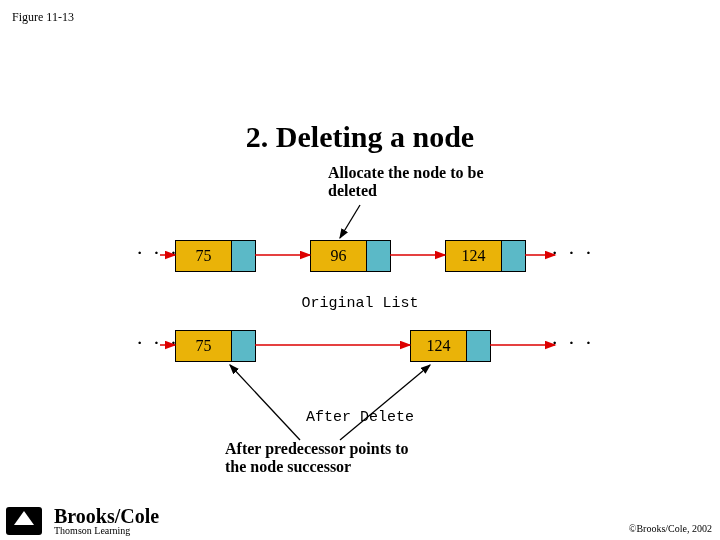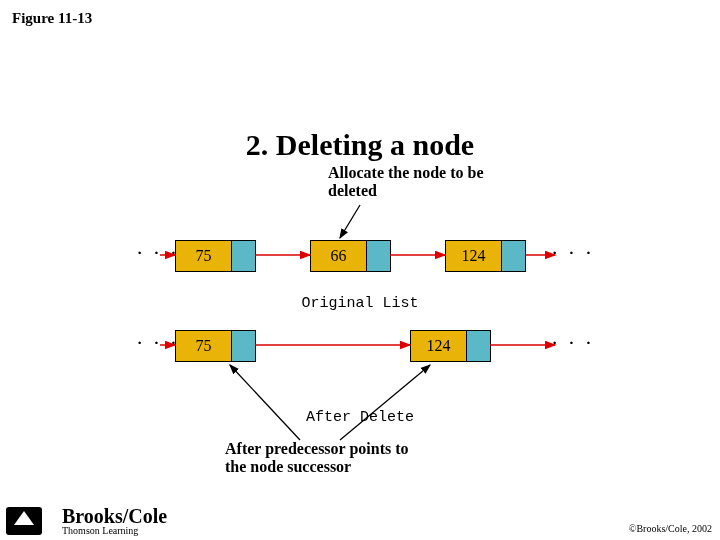--- a/index.html
+++ b/index.html
@@ -8,32 +8,31 @@
     height: 540px;
     position: relative;
     font-family: "Times New Roman", serif;
     background: #fff;
     overflow: hidden;
   }
   .figure-label {
     position: absolute;
     top: 10px;
     left: 12px;
-    font-weight: bold;
-    font-size: 15px;
+    font-weight: normal;
+    font-size: 12px;
   }
   .title {
     position: absolute;
     top: 120px;
     left: 0;
     width: 100%;
     text-align: center;
     font-size: 30px;
     font-weight: bold;
-    margin-top: 8px;
   }
   .annot1 {
     position: absolute;
     top: 164px;
     left: 328px;
     font-size: 16px;
     font-weight: bold;
     line-height: 1.15;
   }
   .annot2 {
@@ -90,21 +89,21 @@
     bottom: 6px;
     right: 8px;
     font-size: 10px;
   }
   .logo {
     position: absolute;
     bottom: 4px;
     left: 6px;
     display: flex;
     align-items: flex-start;
-    gap: 20px;
+    gap: 12px;
   }
   .logo-tree {
     width: 36px; height: 28px;
     background: #000;
     border-radius: 3px;
     position: relative;
   }
   .logo-tree::before {
     content: "";
     position: absolute;
@@ -139,21 +138,21 @@
 
 <div class="nodebox" style="top:240px; left:175px;">
   <div class="node">
       <div class="val">75</div>
       <div class="ptr"></div>
     </div>
 </div>
 
 <div class="nodebox" style="top:240px; left:310px;">
   <div class="node">
-      <div class="val">66</div>
+      <div class="val">96</div>
       <div class="ptr"></div>
     </div>
 </div>
 
 <div class="nodebox" style="top:240px; left:445px;">
   <div class="node">
       <div class="val">124</div>
       <div class="ptr"></div>
     </div>
 </div>

